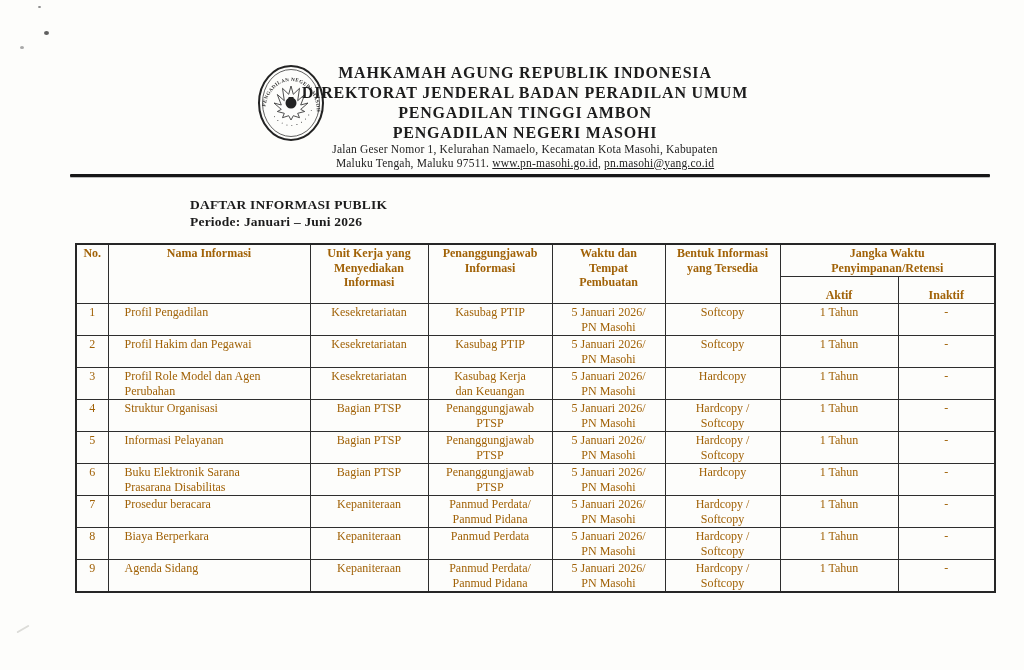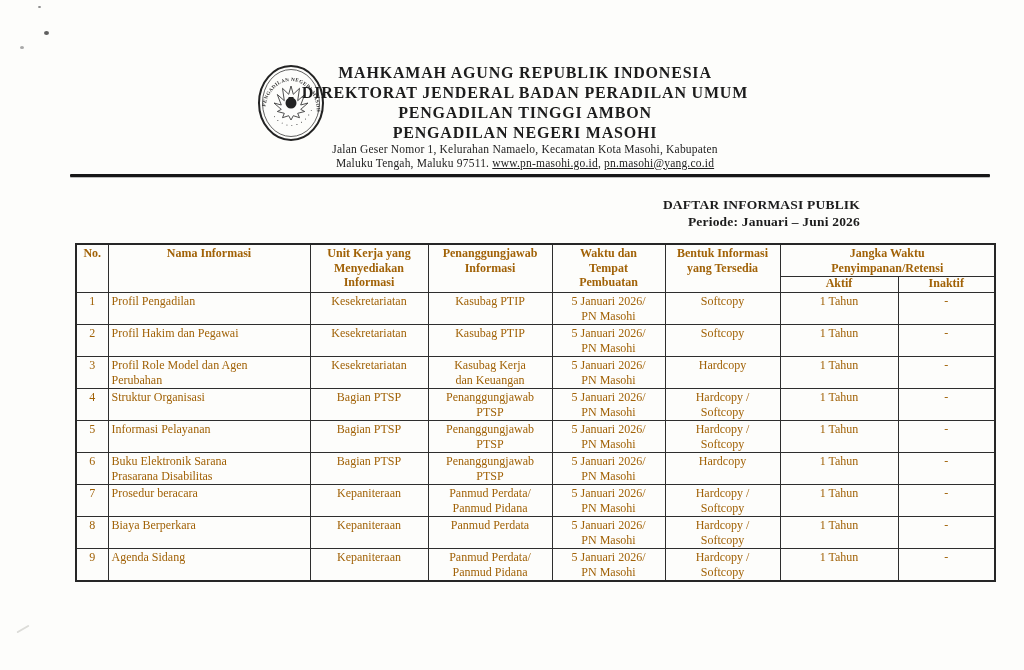--- a/index.html
+++ b/index.html
@@ -18,43 +18,43 @@
   .logo { position:absolute; left:256px; top:64px; width:70px; height:78px; }
 
   .letterhead { position:absolute; left:190px; top:63px; width:670px; text-align:center; }
   .lh-line { font-weight:bold; font-size:16px; line-height:20px; letter-spacing:0.8px; }
   .addr { font-size:11.5px; line-height:13.5px; letter-spacing:0.2px; color:#222; }
   .addr-first { }
   .u { text-decoration:underline; }
 
   .rule { position:absolute; left:70px; top:174px; width:920px; height:3px; background:#171717; border-radius:1px; box-shadow:0 1px 0 rgba(0,0,0,0.25); }
 
-  .doc-title { position:absolute; left:190px; top:197px; width:670px; text-align:right; font-weight:bold; font-size:13.5px; line-height:16.5px; letter-spacing:0.2px; }
+  .doc-title { position:absolute; left:190px; top:197px; width:670px; text-align:left; font-weight:bold; font-size:13.5px; line-height:16.5px; letter-spacing:0.2px; }
 
   table.info-table {
     position:absolute; left:75px; top:243px; width:919px;
     border-collapse:collapse; table-layout:fixed;
     font-size:12px; color:#a16207;
     border:2px solid #262626;
   }
   .info-table th, .info-table td {
     border:1.5px solid #2e2e2e;
     white-space:pre-line;
     vertical-align:top;
     padding:1px 2px;
     line-height:14.5px;
     overflow:hidden;
   }
   .info-table th { font-weight:bold; text-align:center; }
   .info-table td { text-align:center; }
-  .info-table td.c-nama { text-align:left; padding-left:3px; }
+  .info-table td.c-nama { text-align:left; padding-left:16px; }
   .info-table td.c-no { text-align:center; }
   thead tr.hdr-group { height:31px; }
   thead tr.hdr-sub  { height:16px; }
-  thead tr.hdr-sub th { line-height:13px; padding-top:0; }
+  thead tr.hdr-sub th { line-height:13px; padding-top:12px; }
   tbody tr { height:31px; }
 </style>
 </head>
 <body>
 
 <div class="page">
 
   <div class="speck s1"></div>
   <div class="speck s2"></div>
   <div class="speck s3"></div>

